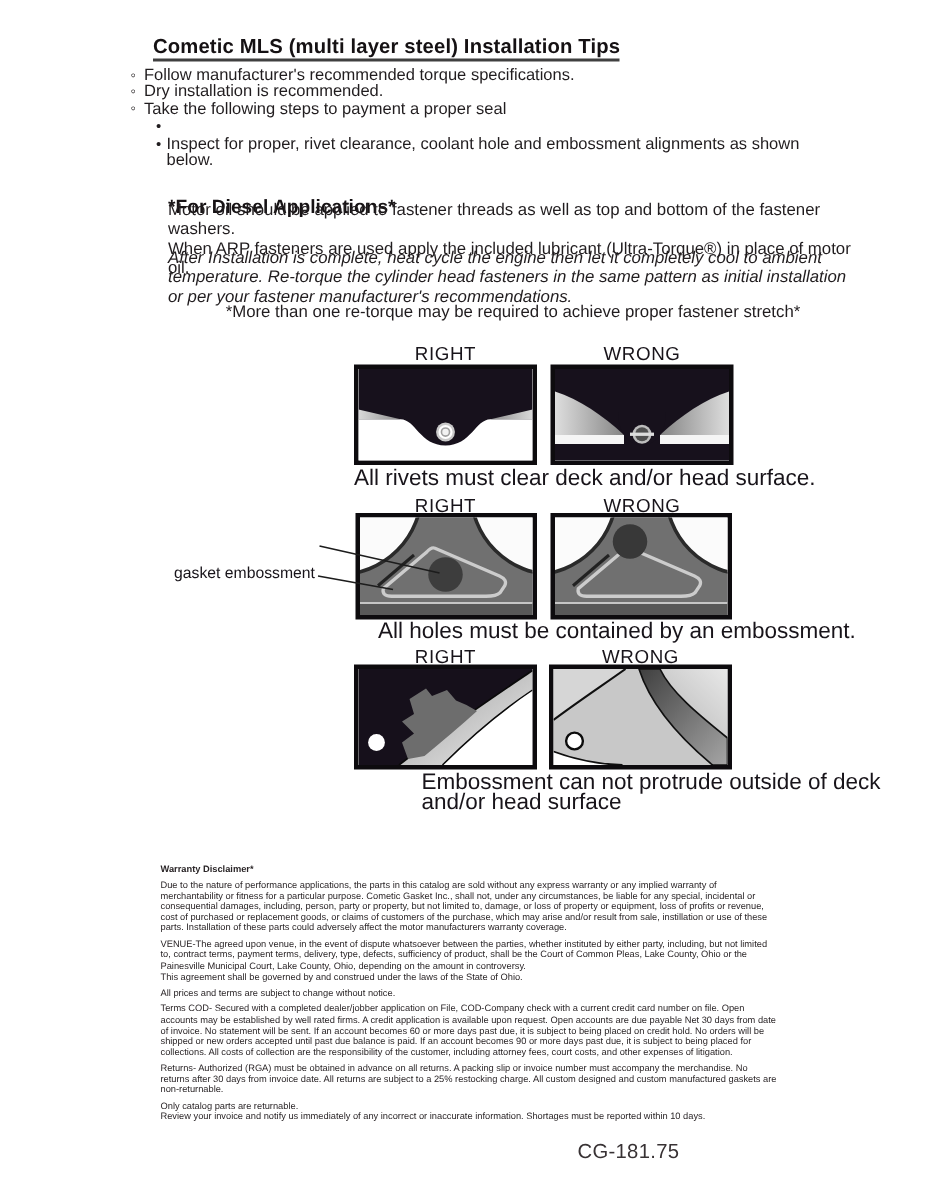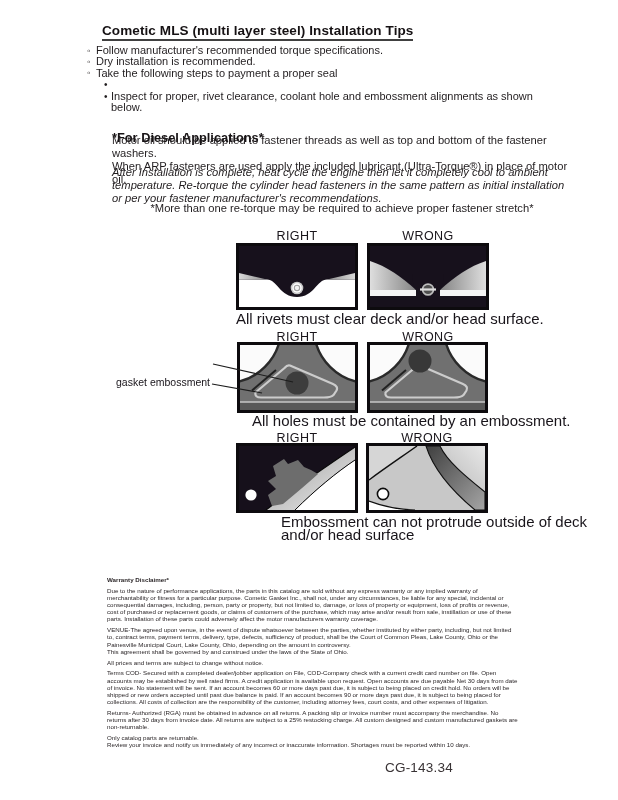--- a/index.html
+++ b/index.html
@@ -220,15 +220,15 @@
     <p class="preline">Due to the nature of performance applications, the parts in this catalog are sold without any express warranty or any implied warranty of merchantability or fitness for a particular purpose.  Cometic Gasket Inc., shall not, under any circumstances, be liable for any special, incidental or consequential damages, including, person, party or property, but not limited to, damage, or loss of property or equipment, loss of profits or revenue, cost of purchased or replacement goods, or claims of customers of the purchase, which may arise and/or result from sale, instillation or use of these parts.  Installation of these parts could adversely affect the motor manufacturers warranty coverage.</p>
     <p class="preline">VENUE-The agreed upon venue, in the event of dispute whatsoever between the parties, whether instituted by either party, including, but not limited to, contract terms, payment terms, delivery, type, defects, sufficiency of product, shall be the Court of Common Pleas, Lake County, Ohio or the Painesville Municipal Court, Lake County, Ohio, depending on the amount in controversy.
 This agreement shall be governed by and construed under the laws of the State of Ohio.</p>
     <p class="preline">All prices and terms are subject to change without notice.</p>
     <p class="preline">Terms COD- Secured with a completed dealer/jobber application on File, COD-Company check with a current credit card number on file.  Open accounts may be established by well rated firms.  A credit application is available upon request.  Open accounts are due payable Net 30 days from date of invoice.  No statement will be sent.  If an account becomes 60 or more days past due, it is subject to being placed on credit hold.  No orders will be shipped or new orders accepted until past due balance is paid.  If an account becomes 90 or more days past due, it is subject to being placed for collections.  All costs of collection are the responsibility of the customer, including attorney fees, court costs, and other expenses of litigation.</p>
     <p class="preline">Returns- Authorized (RGA) must be obtained in advance on all returns.  A packing slip or invoice number must accompany the merchandise.  No returns after 30 days from invoice date.  All returns are subject to a 25% restocking charge.  All custom designed and custom manufactured gaskets are non-returnable.</p>
     <p class="preline">Only catalog parts are returnable.
 Review your invoice and notify us immediately of any incorrect or inaccurate information.  Shortages must be reported within 10 days.</p>
   </div>
 
-  <div class="abs footer">CG-143.34</div>
+  <div class="abs footer">CG-181.75</div>
 
 </div>
 
 </body></html>

